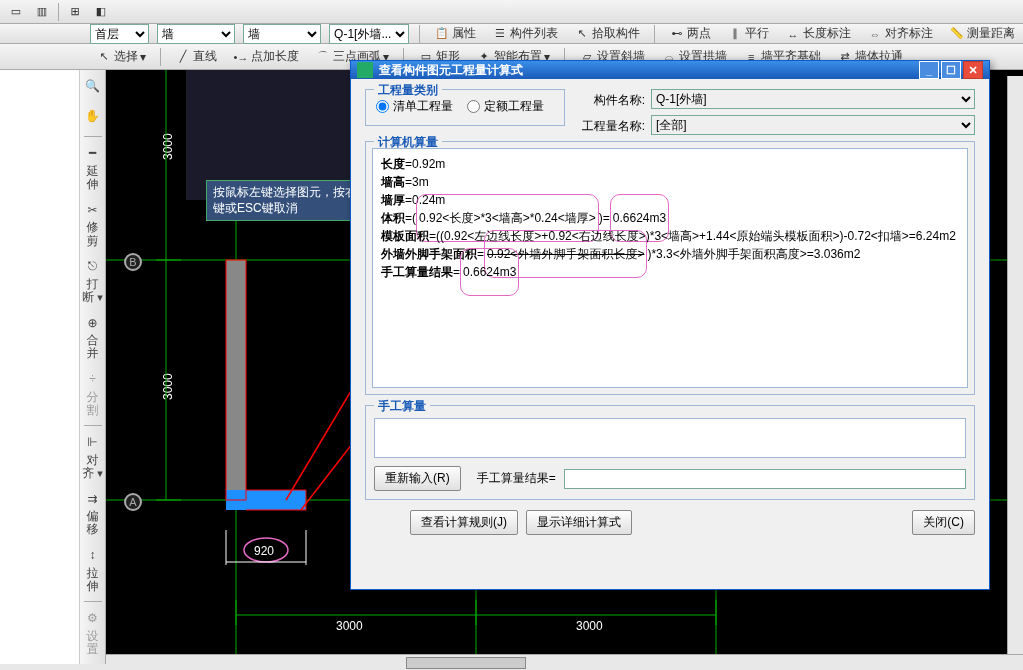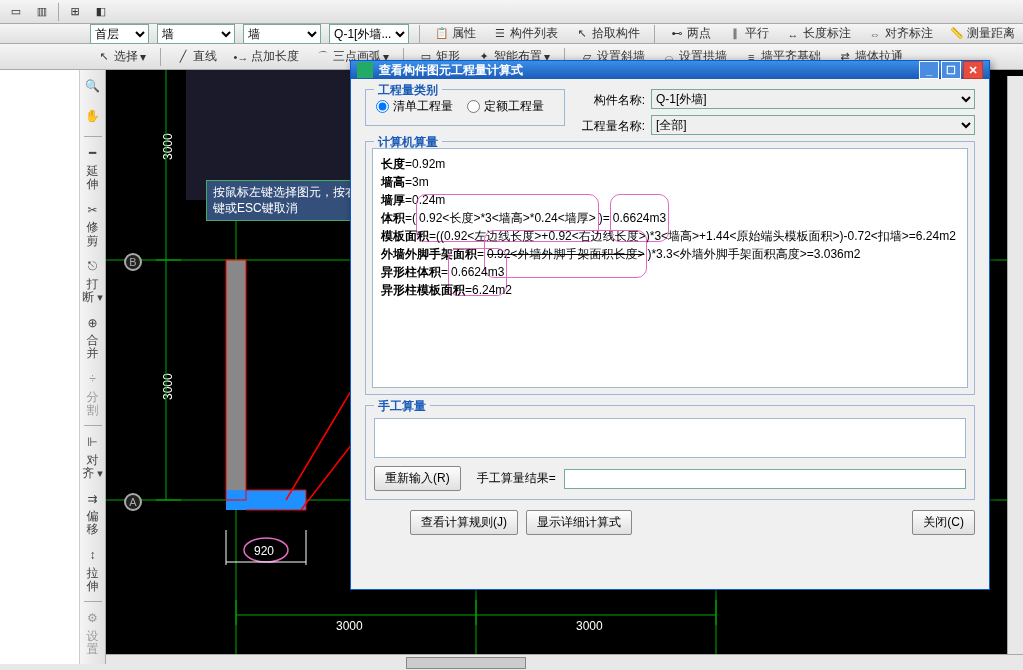--- a/index.html
+++ b/index.html
@@ -283,22 +283,21 @@
 
     <div class="fieldset" style="padding:6px">
       <div class="fieldset-label">计算机算量</div>
       <div class="calc-box">
         <div class="l"><b>长度</b><span>=0.92m</span></div>
         <div class="l"><b>墙高</b><span>=3m</span></div>
         <div class="l"><b>墙厚</b><span>=0.24m</span></div>
         <div class="l"><b>体积</b><span>=(</span><span class="ov1">0.92&lt;长度&gt;*3&lt;墙高&gt;*0.24&lt;墙厚&gt;</span><span>)=</span><span class="ov1">0.6624m3</span></div>
         <div class="l"><b>模板面积</b><span>=((0.92&lt;左边线长度&gt;+0.92&lt;右边线长度&gt;)*3&lt;墙高&gt;+1.44&lt;原始端头模板面积&gt;)-0.72&lt;扣墙&gt;=6.24m2</span></div>
         <div class="l"><b>外墙外脚手架面积</b><span>=</span><span class="ov1" style="text-decoration:line-through">0.92&lt;外墙外脚手架面积长度&gt;</span><span>)*3.3&lt;外墙外脚手架面积高度&gt;=3.036m2</span></div>
-        <div class="l"><b>异形柱体积</b><span>=</span><span class="ov1">0.6624m3</span></div>
-        <div class="l"><b>异形柱模板面积</b><span>=6.24m2</span></div>
+        <div class="l"><b>手工算量结果</b><span>=</span><span class="ov1">0.6624m3</span></div>
       </div>
     </div>
 
     <div class="fieldset" style="padding:8px">
       <div class="fieldset-label">手工算量</div>
       <div class="manual-box"></div>
       <div class="btn-row">
         <button class="btn">重新输入(R)</button>
         <span class="res-label">手工算量结果=</span>
         <input class="res-input" style="">

